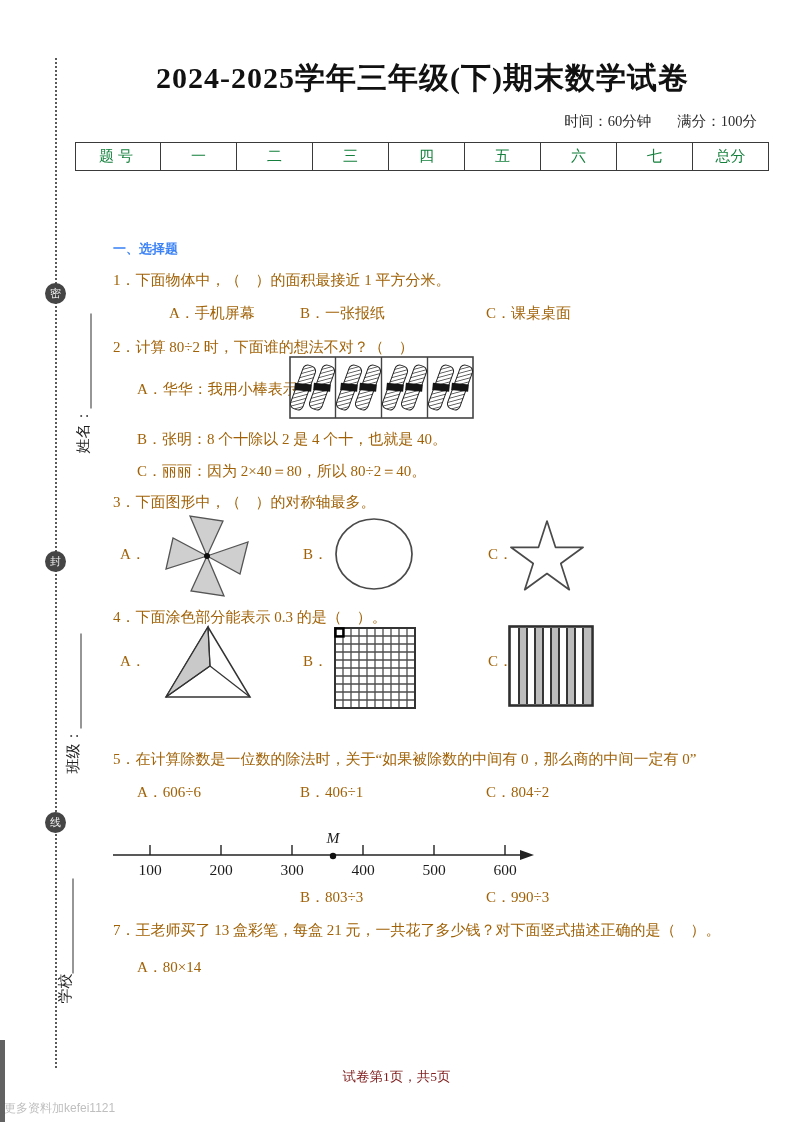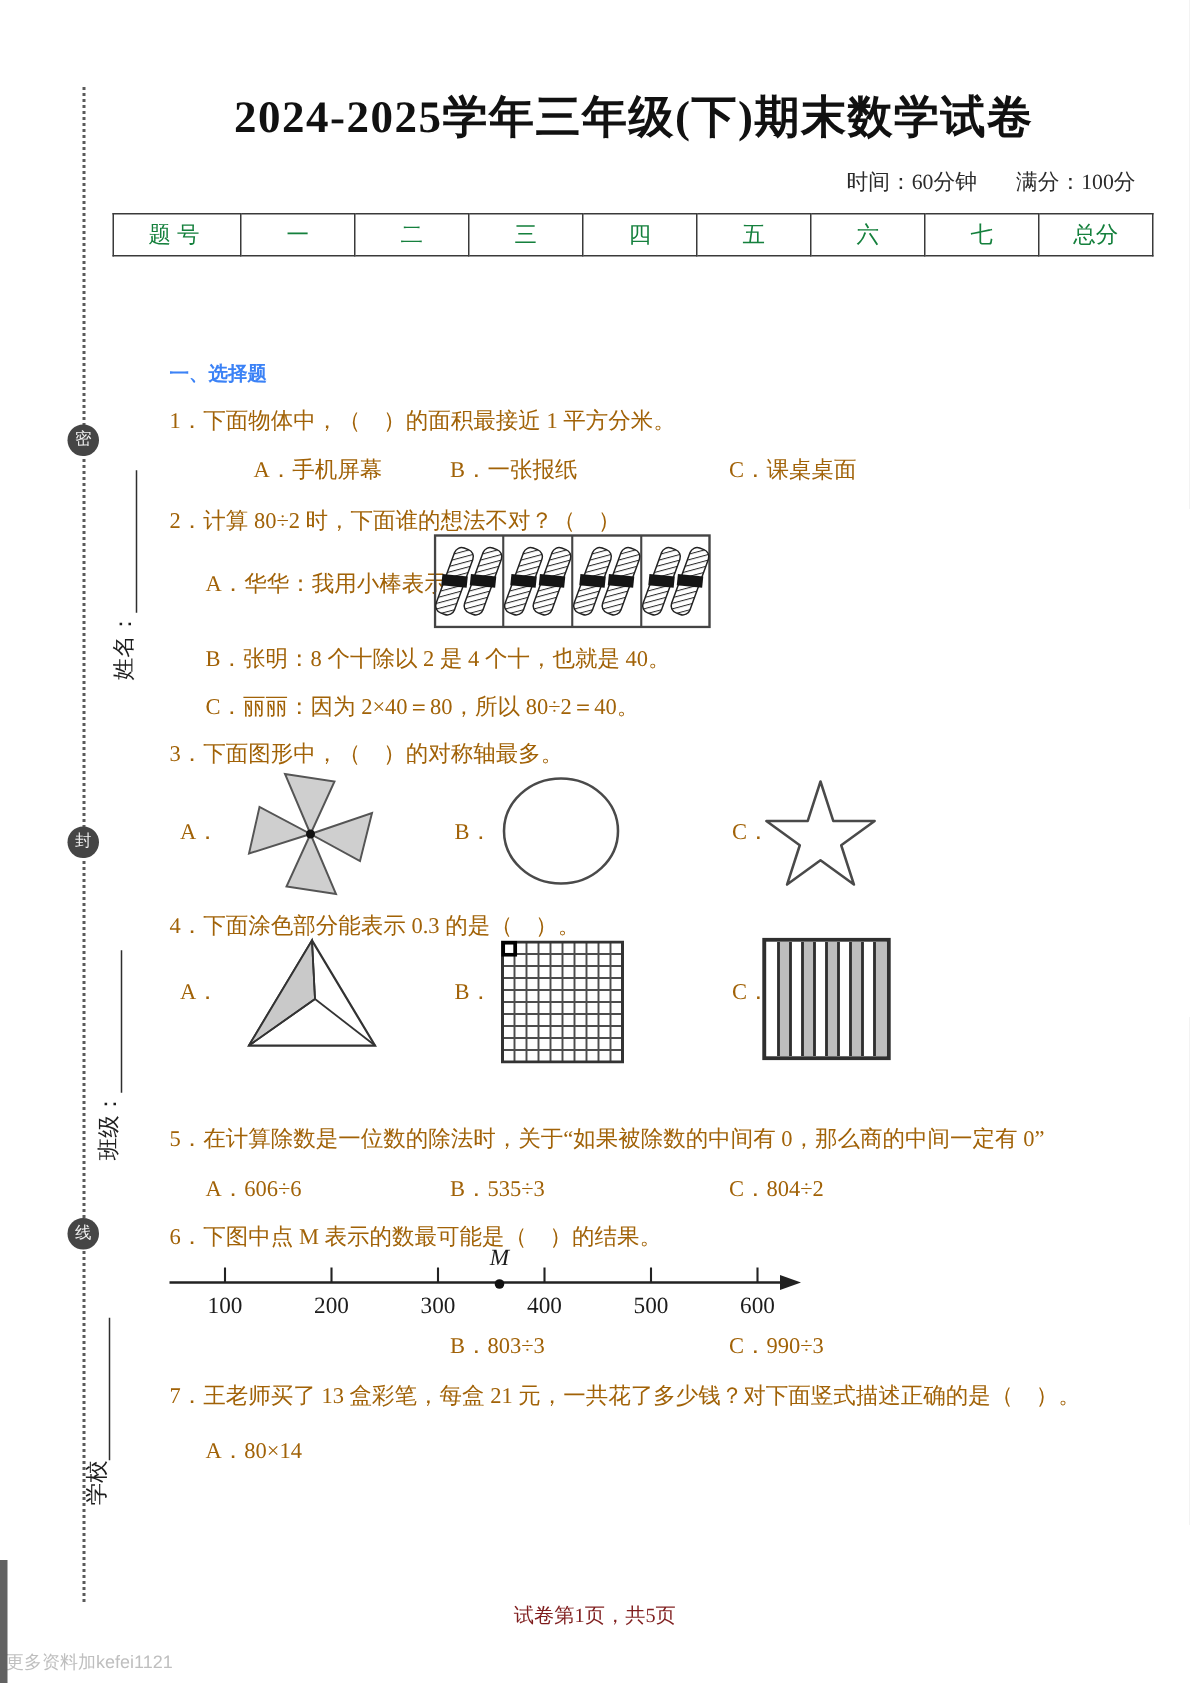--- a/index.html
+++ b/index.html
@@ -182,24 +182,23 @@
     <rect x="27" y="3" width="8" height="76" fill="#bdbdbd"></rect>
     <rect x="43" y="3" width="8" height="76" fill="#bdbdbd"></rect>
     <rect x="59" y="3" width="8" height="76" fill="#bdbdbd"></rect>
     <rect x="75" y="3" width="8" height="76" fill="#bdbdbd"></rect>
     <path d="M11 3V79 M19 3V79 M27 3V79 M35 3V79 M43 3V79 M51 3V79 M59 3V79 M67 3V79 M75 3V79" stroke="#2f2f2f" stroke-width="1.9"></path>
     <rect x="1.5" y="1.5" width="83" height="79" fill="none" stroke="#2f2f2f" stroke-width="2.6"></rect>
   </svg>
 
   <div class="abs qline" style="left:113px;top:718px;margin-top:32px;">5．在计算除数是一位数的除法时，关于“如果被除数的中间有 0，那么商的中间一定有 0”</div>
   <div class="abs qline" style="left:137px;top:783px;">A．606÷6</div>
-  <div class="abs qline" style="left:300px;top:783px;">B．535÷3</div>
+  <div class="abs qline" style="left:300px;top:783px;">B．406÷1</div>
   <div class="abs qline" style="left:486px;top:783px;">C．804÷2</div>
 
-  <div class="abs qline" style="left:113px;top:815px;">6．下图中点 M 表示的数最可能是（　）的结果。</div>
 
   <svg class="abs" style="left:110px;top:832px;" width="440" height="52">
     <line x1="3" y1="23" x2="414" y2="23" stroke="#222" stroke-width="1.6"></line>
     <polygon points="424,23 410,18 410,28" fill="#222"></polygon>
     <line x1="40" y1="13" x2="40" y2="23" stroke="#222" stroke-width="1.4"></line>
     <line x1="111" y1="13" x2="111" y2="23" stroke="#222" stroke-width="1.4"></line>
     <line x1="182" y1="13" x2="182" y2="23" stroke="#222" stroke-width="1.4"></line>
     <line x1="253" y1="13" x2="253" y2="23" stroke="#222" stroke-width="1.4"></line>
     <line x1="324" y1="13" x2="324" y2="23" stroke="#222" stroke-width="1.4"></line>
     <line x1="395" y1="13" x2="395" y2="23" stroke="#222" stroke-width="1.4"></line>

